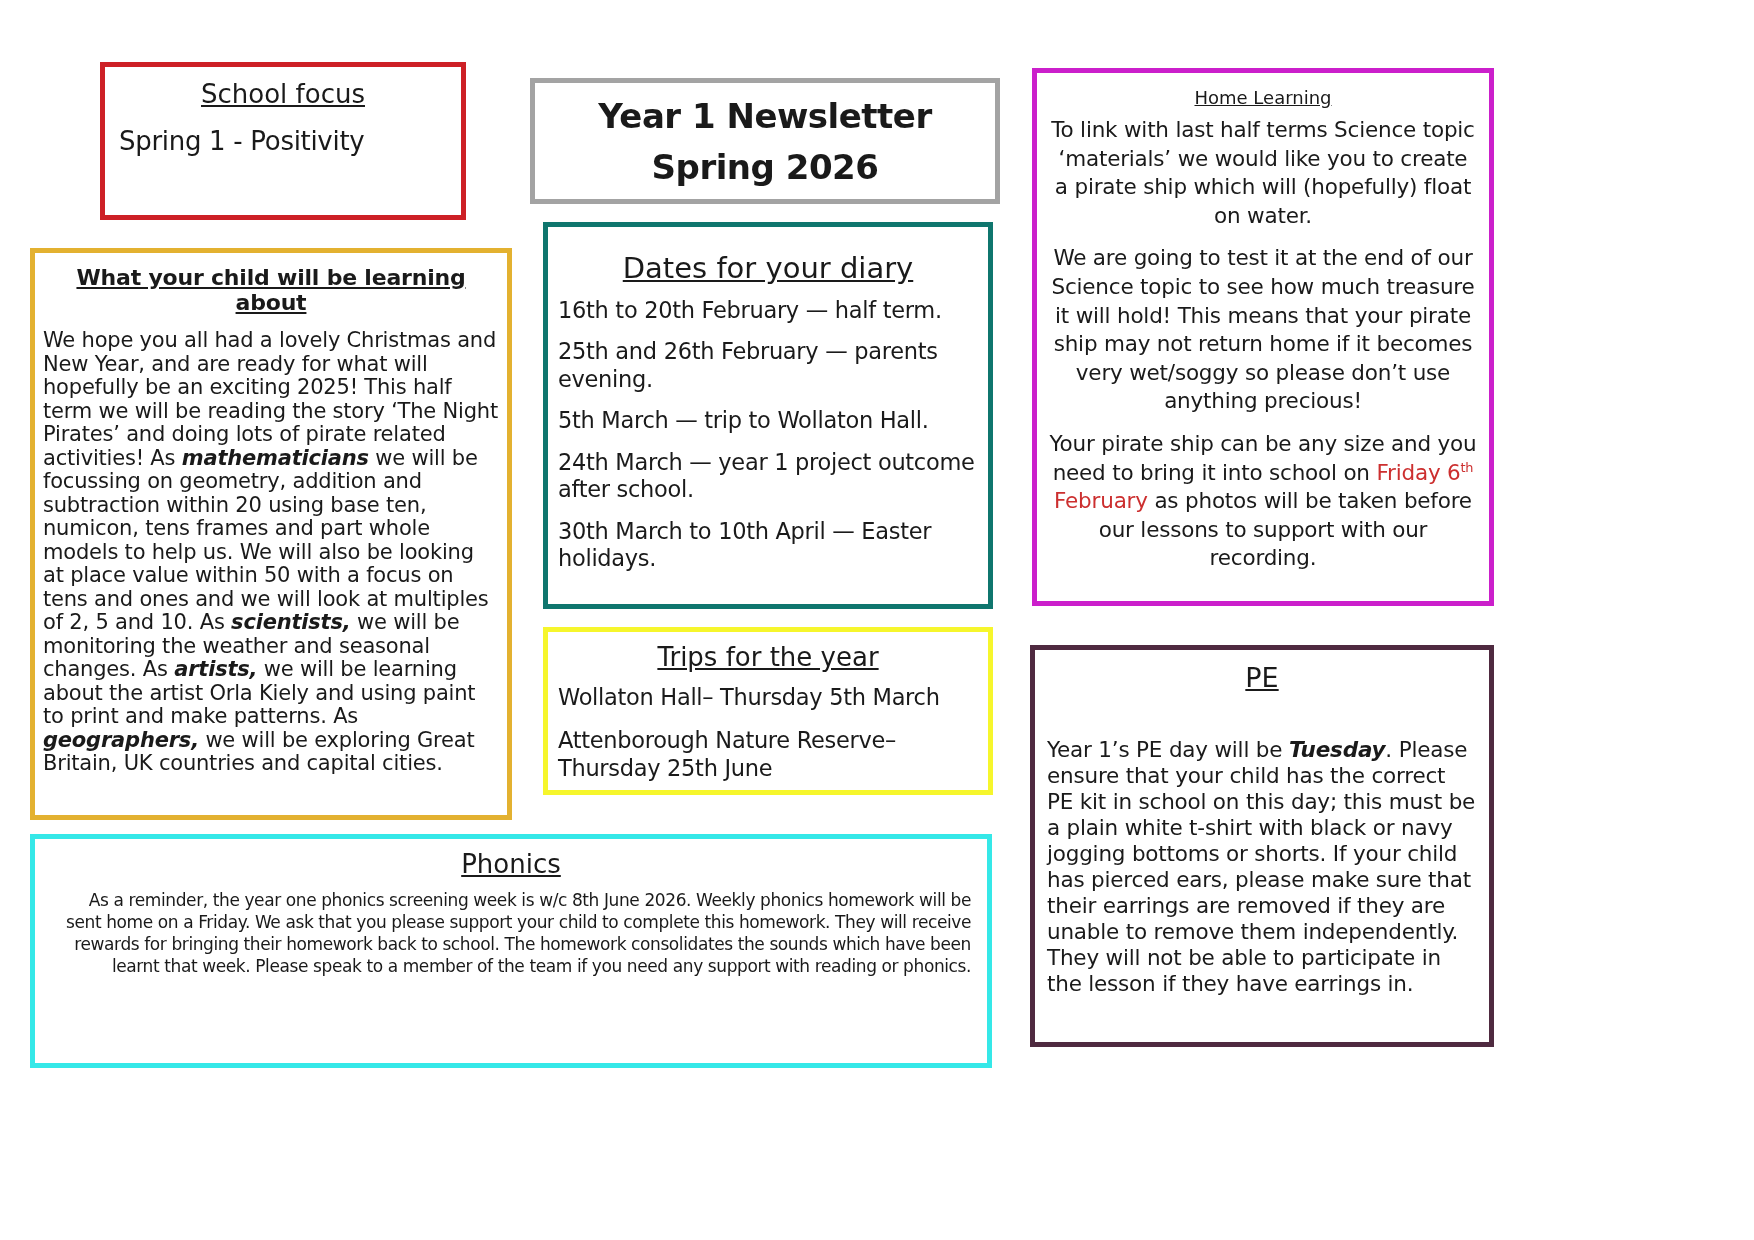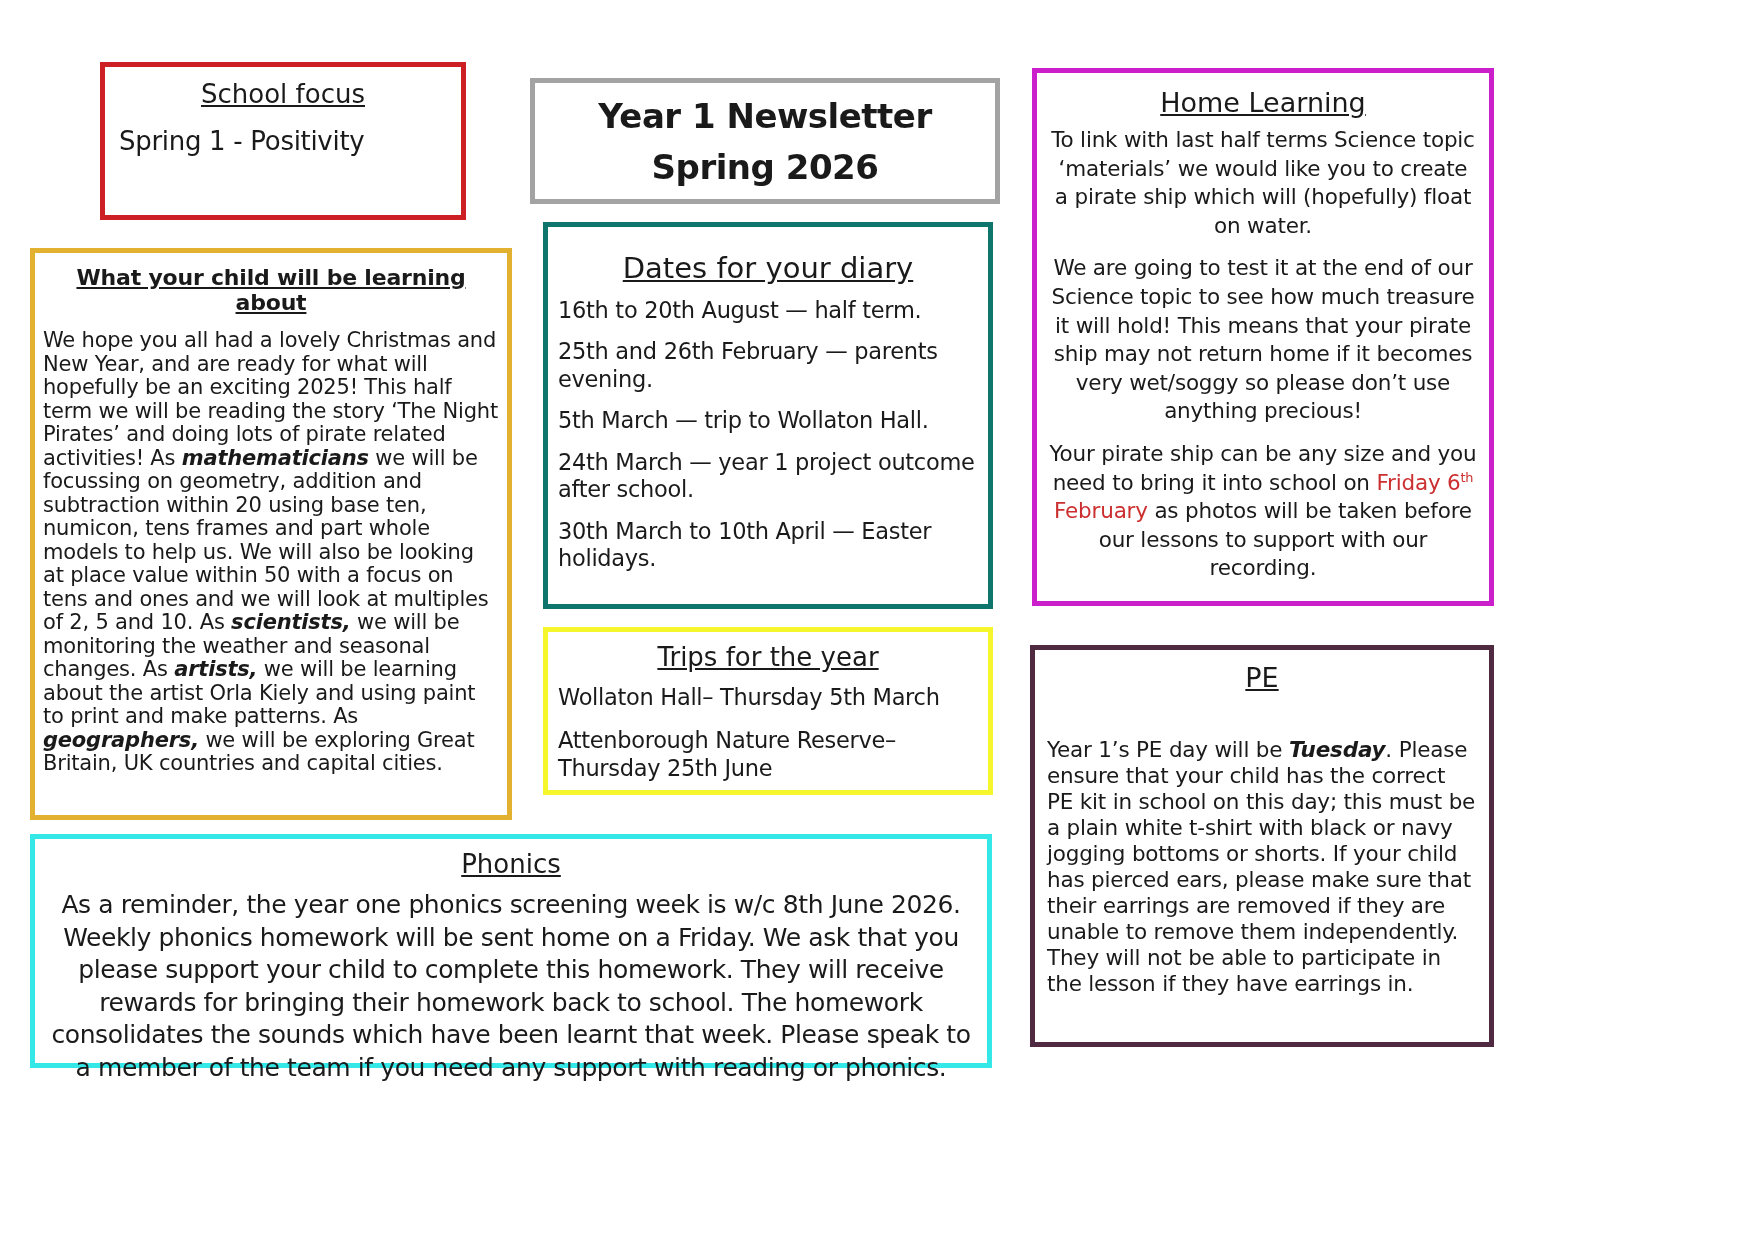--- a/index.html
+++ b/index.html
@@ -3,21 +3,21 @@
 <meta charset="utf-8">
 <style>
   html,body{margin:0;padding:0;background:#ffffff;}
   body{
     width:1754px;height:1240px;position:relative;
     font-family:"DejaVu Sans",sans-serif;color:#1a1a1a;
   }
   .box{position:absolute;background:#fff;box-sizing:border-box;}
   .box-title{
     text-align:center;text-decoration:underline;
-    font-size:27px;margin:10px 0 8px 0;font-weight:normal;
+    font-size:18px;margin:10px 0 8px 0;font-weight:normal;
   }
   .body-text{font-size:21px;line-height:1.24;letter-spacing:-0.2px;}
   p{margin:0 0 12px 0;}
   .b{font-weight:bold;font-style:italic;}
   sup{font-size:0.6em;}
 
   
   #school-focus{left:100px;top:62px;width:366px;height:158px;border:5px solid #cd2026;padding:6px 14px;}
   #school-focus .box-title{font-size:26px;margin:6px 0 10px 0;}
   #school-focus .focus-item{font-size:26px;line-height:1.7;letter-spacing:-0.3px;}
@@ -43,21 +43,21 @@
   #dates .date-item{font-size:22.5px;line-height:1.22;margin:0 0 14px 0;letter-spacing:-0.3px;}
 
   
   #trips{left:543px;top:627px;width:450px;height:168px;border:5px solid #f6f62c;padding:2px 10px;}
   #trips .box-title{font-size:26px;margin:8px 0 12px 0;}
   #trips .trip-item{font-size:22.5px;line-height:1.22;margin:0 0 16px 0;letter-spacing:-0.3px;}
 
   
   #phonics{left:30px;top:834px;width:962px;height:234px;border:5px solid #35e8e8;padding:2px 16px;}
   #phonics .box-title{font-size:26px;margin:8px 0 10px 0;}
-  #phonics .body-text{text-align:center;font-size:25px;line-height:1.3;letter-spacing:-0.4px;}
+  #phonics .body-text{text-align:right;font-size:17px;line-height:1.3;letter-spacing:-0.4px;}
 
   
   #pe{left:1030px;top:645px;width:464px;height:402px;border:5px solid #4f2a40;padding:4px 12px;}
   #pe .box-title{font-size:27px;margin:8px 0 12px 0;}
   #pe .body-text{font-size:21.5px;line-height:1.21;margin-top:44px;}
 </style>
 </head>
 <body>
 
 <div class="box" id="school-focus">
@@ -79,21 +79,21 @@
   </div>
 </div>
 
 <div class="box" id="learning-about">
   <div class="box-title">What your child will be learning about</div>
   <div class="body-text"><span>We hope you all had a lovely Christmas and New Year, and are ready for what will hopefully be an exciting 2025! This half term we will be reading the story ‘The Night Pirates’ and doing lots of pirate related activities! As </span><span class="b">mathematicians</span><span> we will be focussing on geometry, addition and subtraction within 20 using base ten, numicon, tens frames and part whole models to help us.  We will also be looking at place value within 50 with a focus on tens and ones and we will look at multiples of 2, 5 and 10.  As </span><span class="b">scientists,</span><span> we will be monitoring the weather and seasonal changes.  As </span><span class="b">artists,</span><span> we will be learning about the artist Orla Kiely and using paint to print and make patterns.  As </span><span class="b">geographers,</span><span> we will be exploring Great Britain, UK countries and capital cities.</span></div>
 </div>
 
 <div class="box" id="dates">
   <div class="box-title">Dates for your diary</div>
-  <p class="date-item">16th to 20th August — half term.</p>
+  <p class="date-item">16th to 20th February — half term.</p>
   <p class="date-item">25th and 26th February — parents evening.</p>
   <p class="date-item">5th March — trip to Wollaton Hall.</p>
   <p class="date-item">24th March — year 1 project out­come after school.</p>
   <p class="date-item">30th March to 10th April — Easter holidays.</p>
 </div>
 
 <div class="box" id="trips">
   <div class="box-title">Trips for the year</div>
   <p class="trip-item">Wollaton Hall– Thursday 5th March</p>
   <p class="trip-item">Attenborough Nature Reserve– Thursday 25th June</p>

